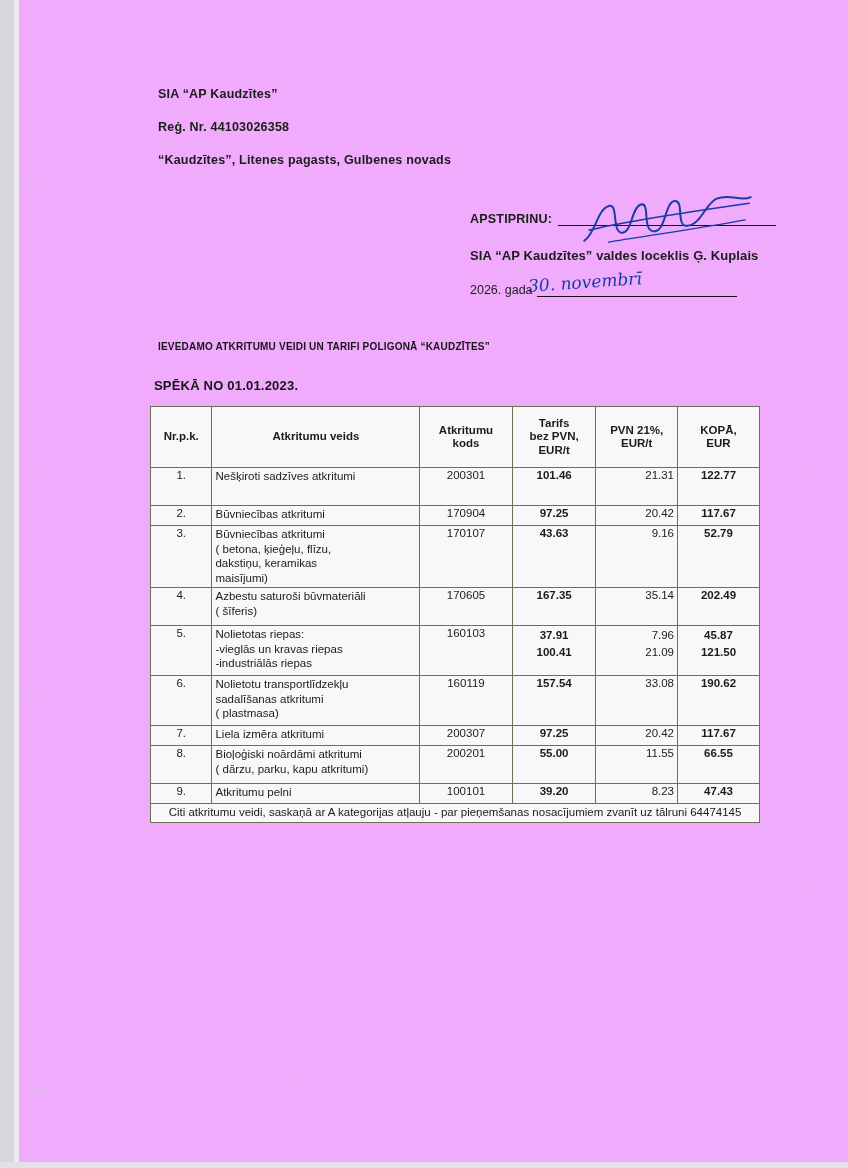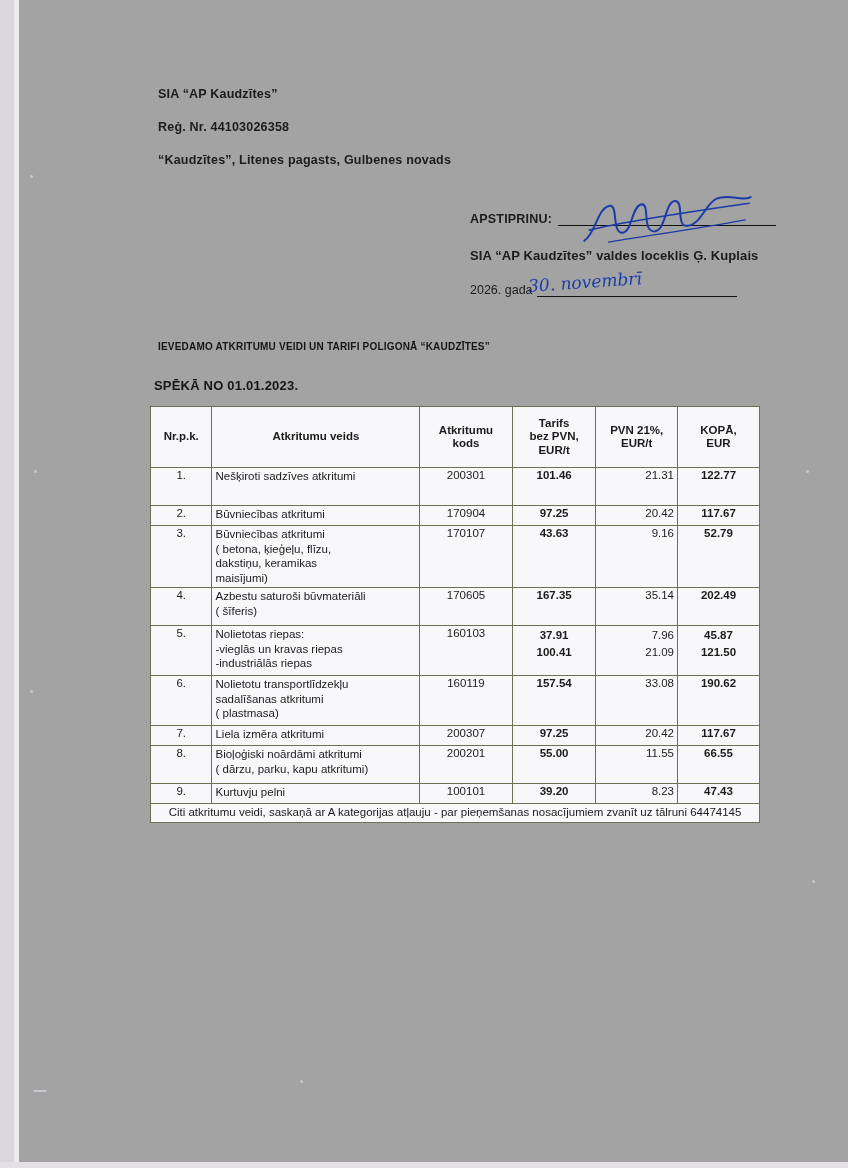--- a/index.html
+++ b/index.html
@@ -10,21 +10,21 @@
     width: 848px;
     height: 1168px;
     background: #ffffff;
     font-family: "Liberation Sans", sans-serif;
     overflow: hidden;
   }
   .page {
     position: relative;
     width: 848px;
     height: 1168px;
-    background: #a3a3a3;
+    background: #f0abfc;
     box-sizing: border-box;
     padding-left: 33px;
   }
   
   .scan-left-band {
     position: absolute;
     left: 0; top: 0;
     width: 14px; height: 1168px;
     background: #d9d6dd;
   }
@@ -340,21 +340,21 @@
         <tr style="height: 38px;">
           <td class="c-no">8.</td>
           <td class="c-name">Bioļoģiski noārdāmi atkritumi<br>( dārzu, parku, kapu atkritumi)</td>
           <td class="c-code">200201</td>
           <td class="c-tar">55.00</td>
           <td class="c-pvn">11.55</td>
           <td class="c-tot">66.55</td>
         </tr>
         <tr style="height: 20px;">
           <td class="c-no">9.</td>
-          <td class="c-name">Kurtuvju pelni</td>
+          <td class="c-name">Atkritumu pelni</td>
           <td class="c-code">100101</td>
           <td class="c-tar">39.20</td>
           <td class="c-pvn">8.23</td>
           <td class="c-tot">47.43</td>
         </tr>
       </tbody>
     <tfoot>
       <tr>
         <td class="footnote-cell" colspan="6">Citi atkritumu veidi, saskaņā ar A kategorijas atļauju - par pieņemšanas nosacījumiem zvanīt uz tālruni 64474145</td>
       </tr>

